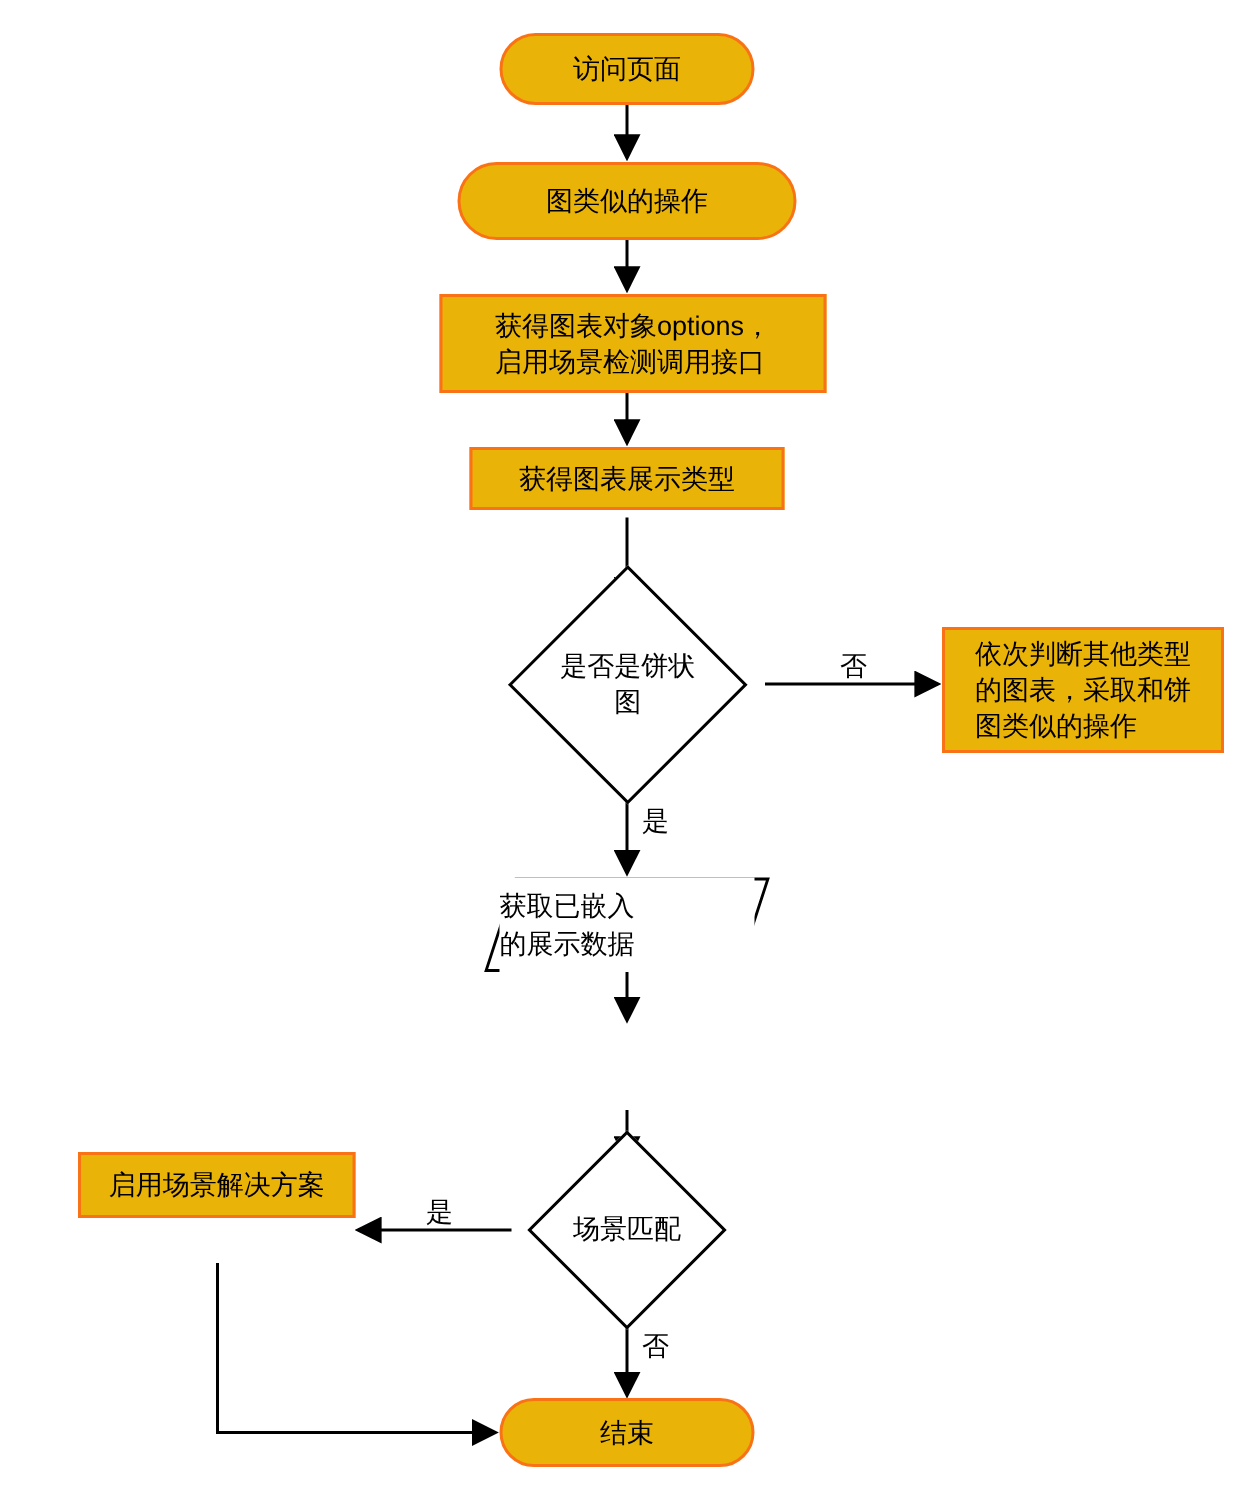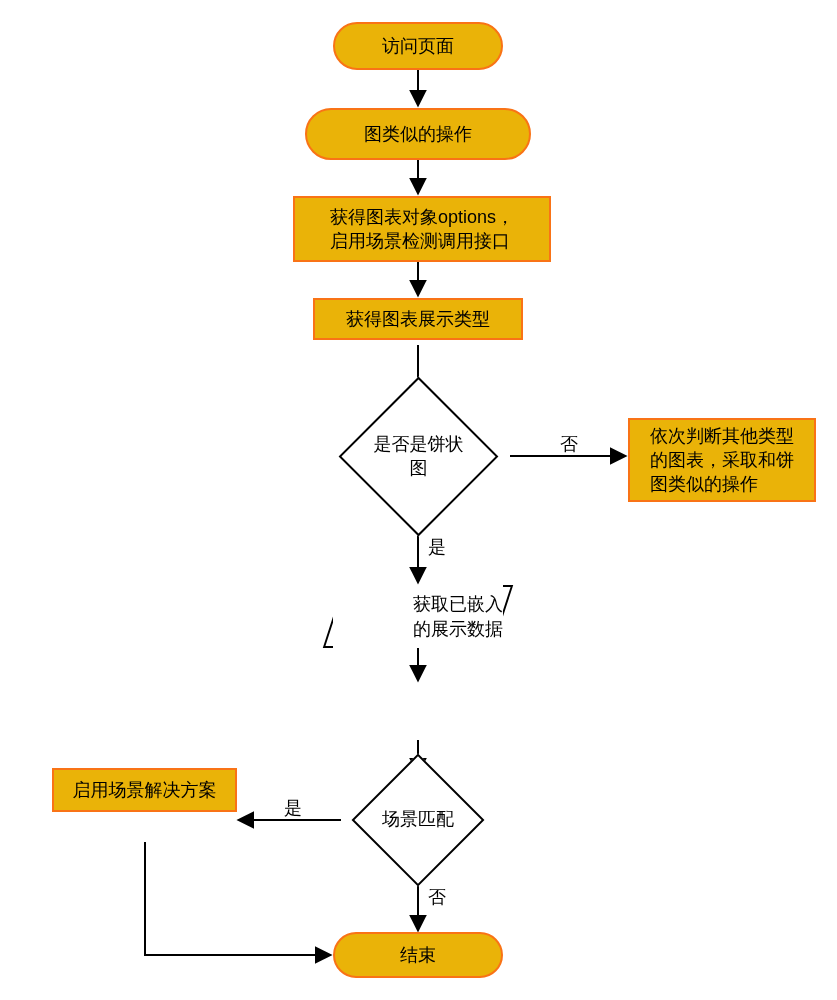--- a/index.html
+++ b/index.html
@@ -54,21 +54,21 @@
     line-height: 1.3;
     padding: 4px;
   }
   
   .io {
     position: absolute;
     background: #fff;
     text-align: center;
     display: flex;
     align-items: center;
-    justify-content: flex-end;
+    justify-content: flex-start;
     line-height: 1.35;
   }
   .io::before {
     content: "";
     position: absolute;
     inset: 0;
     border: 2px solid #000;
     transform: skewX(-18deg);
     background: #fff;
     z-index: -1;

